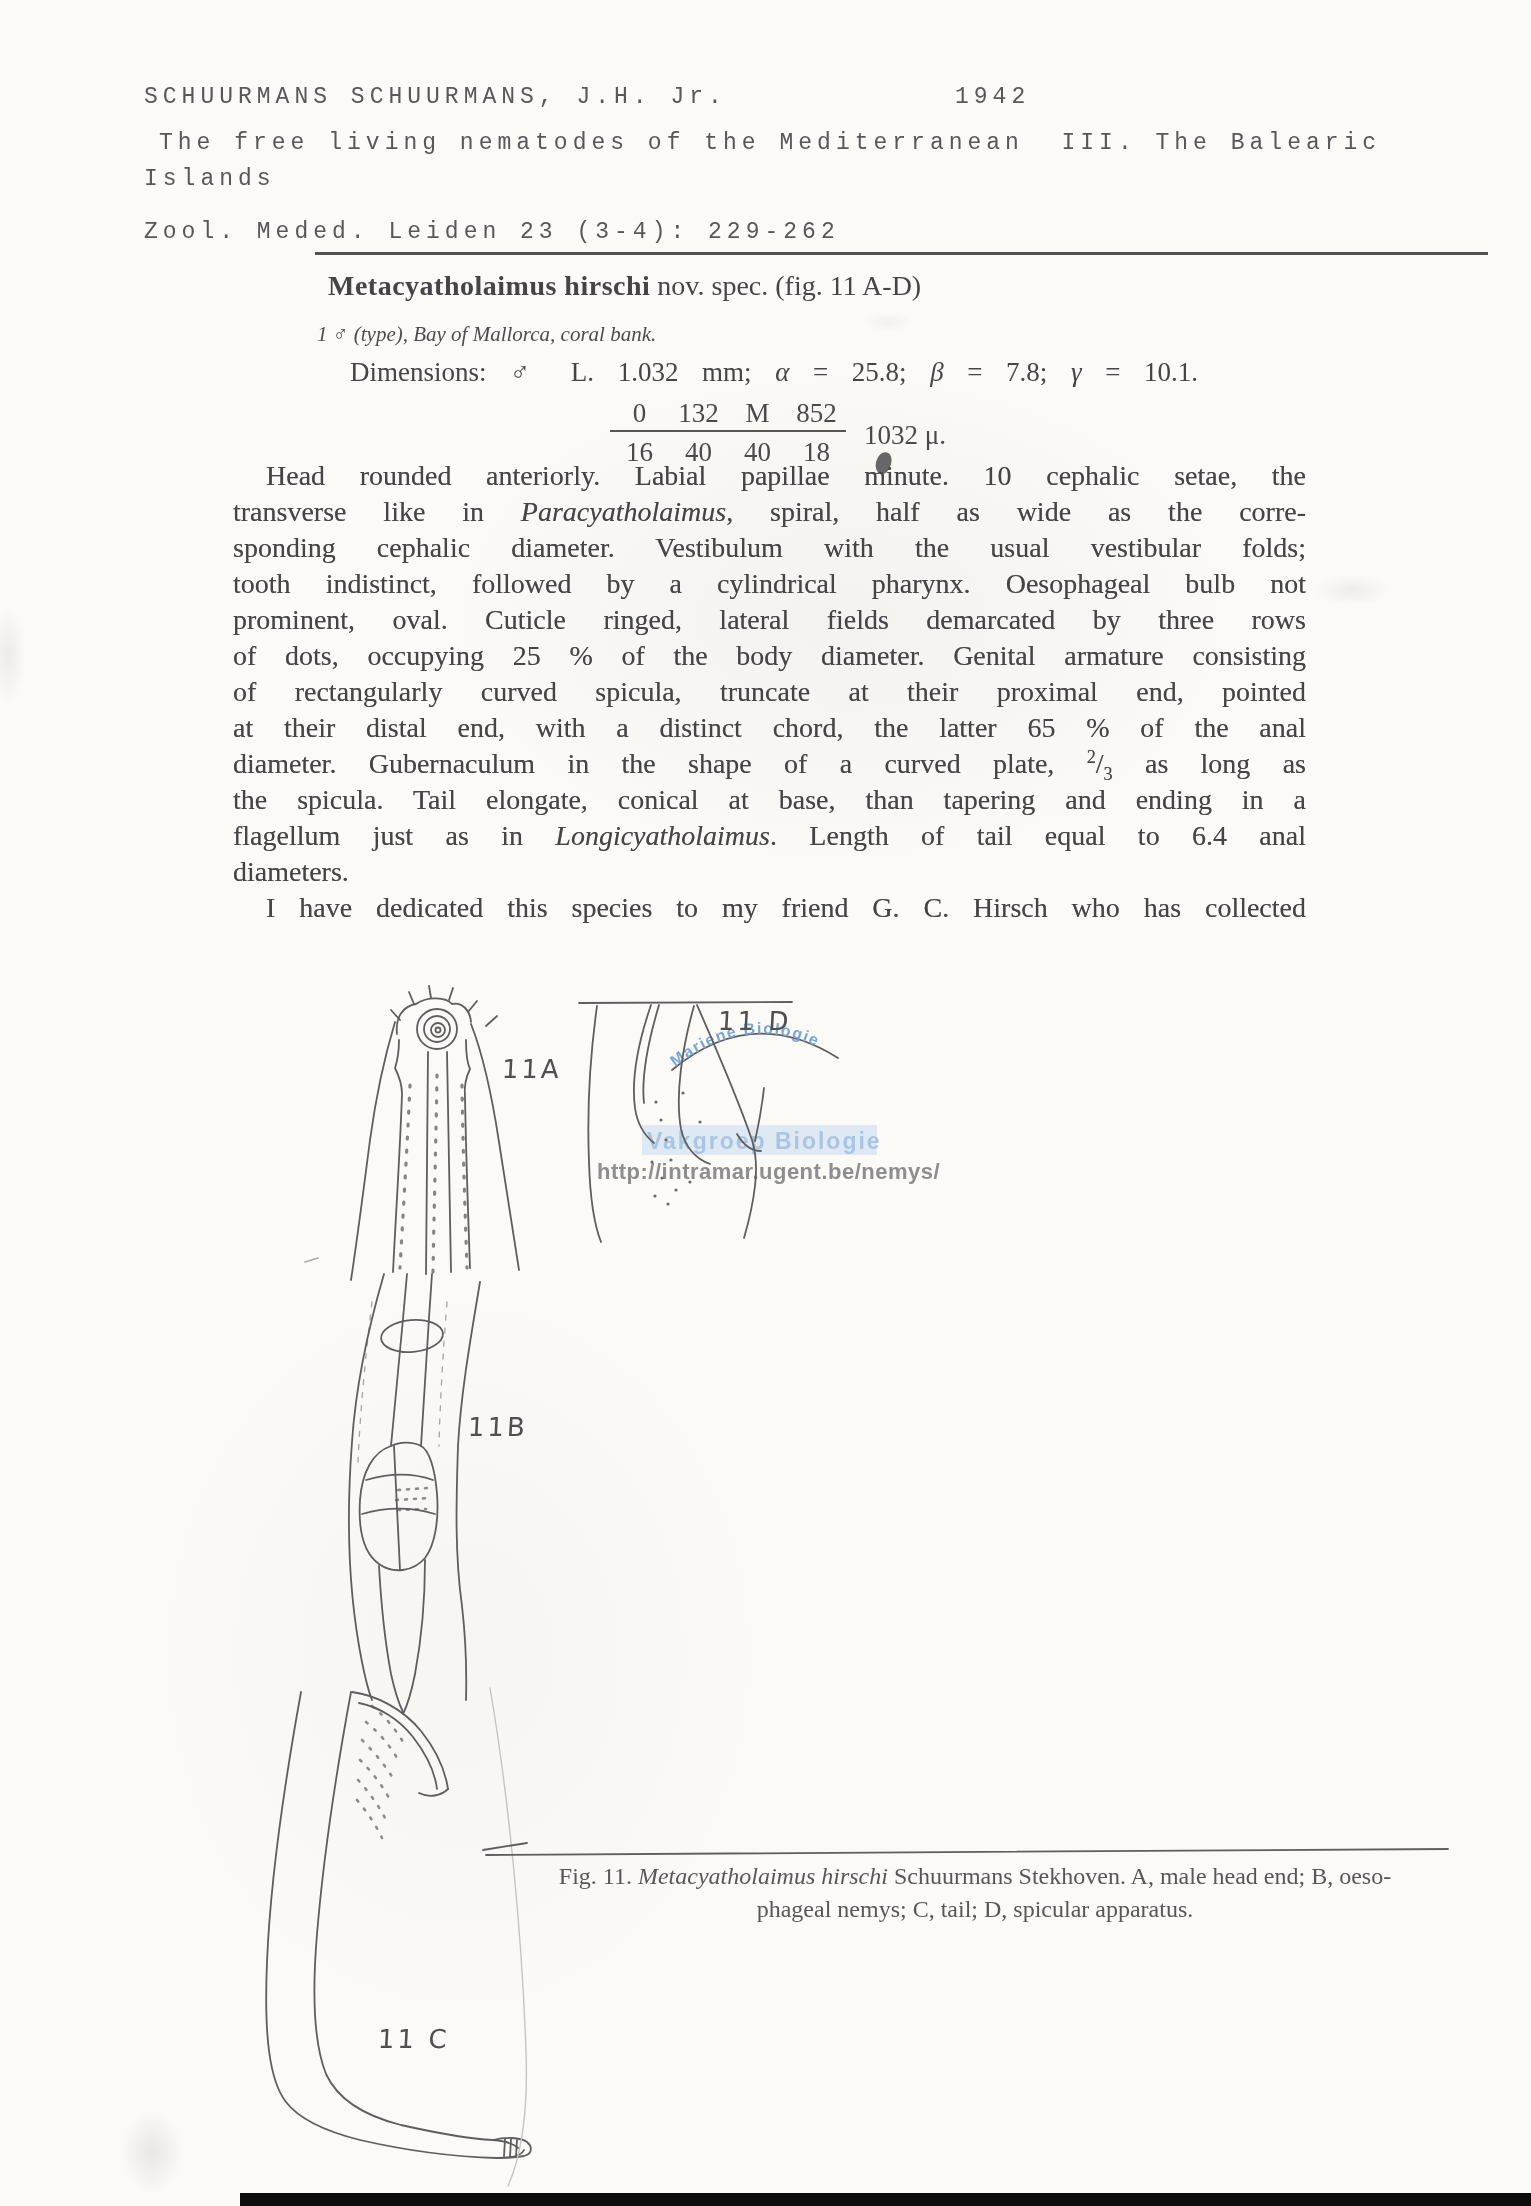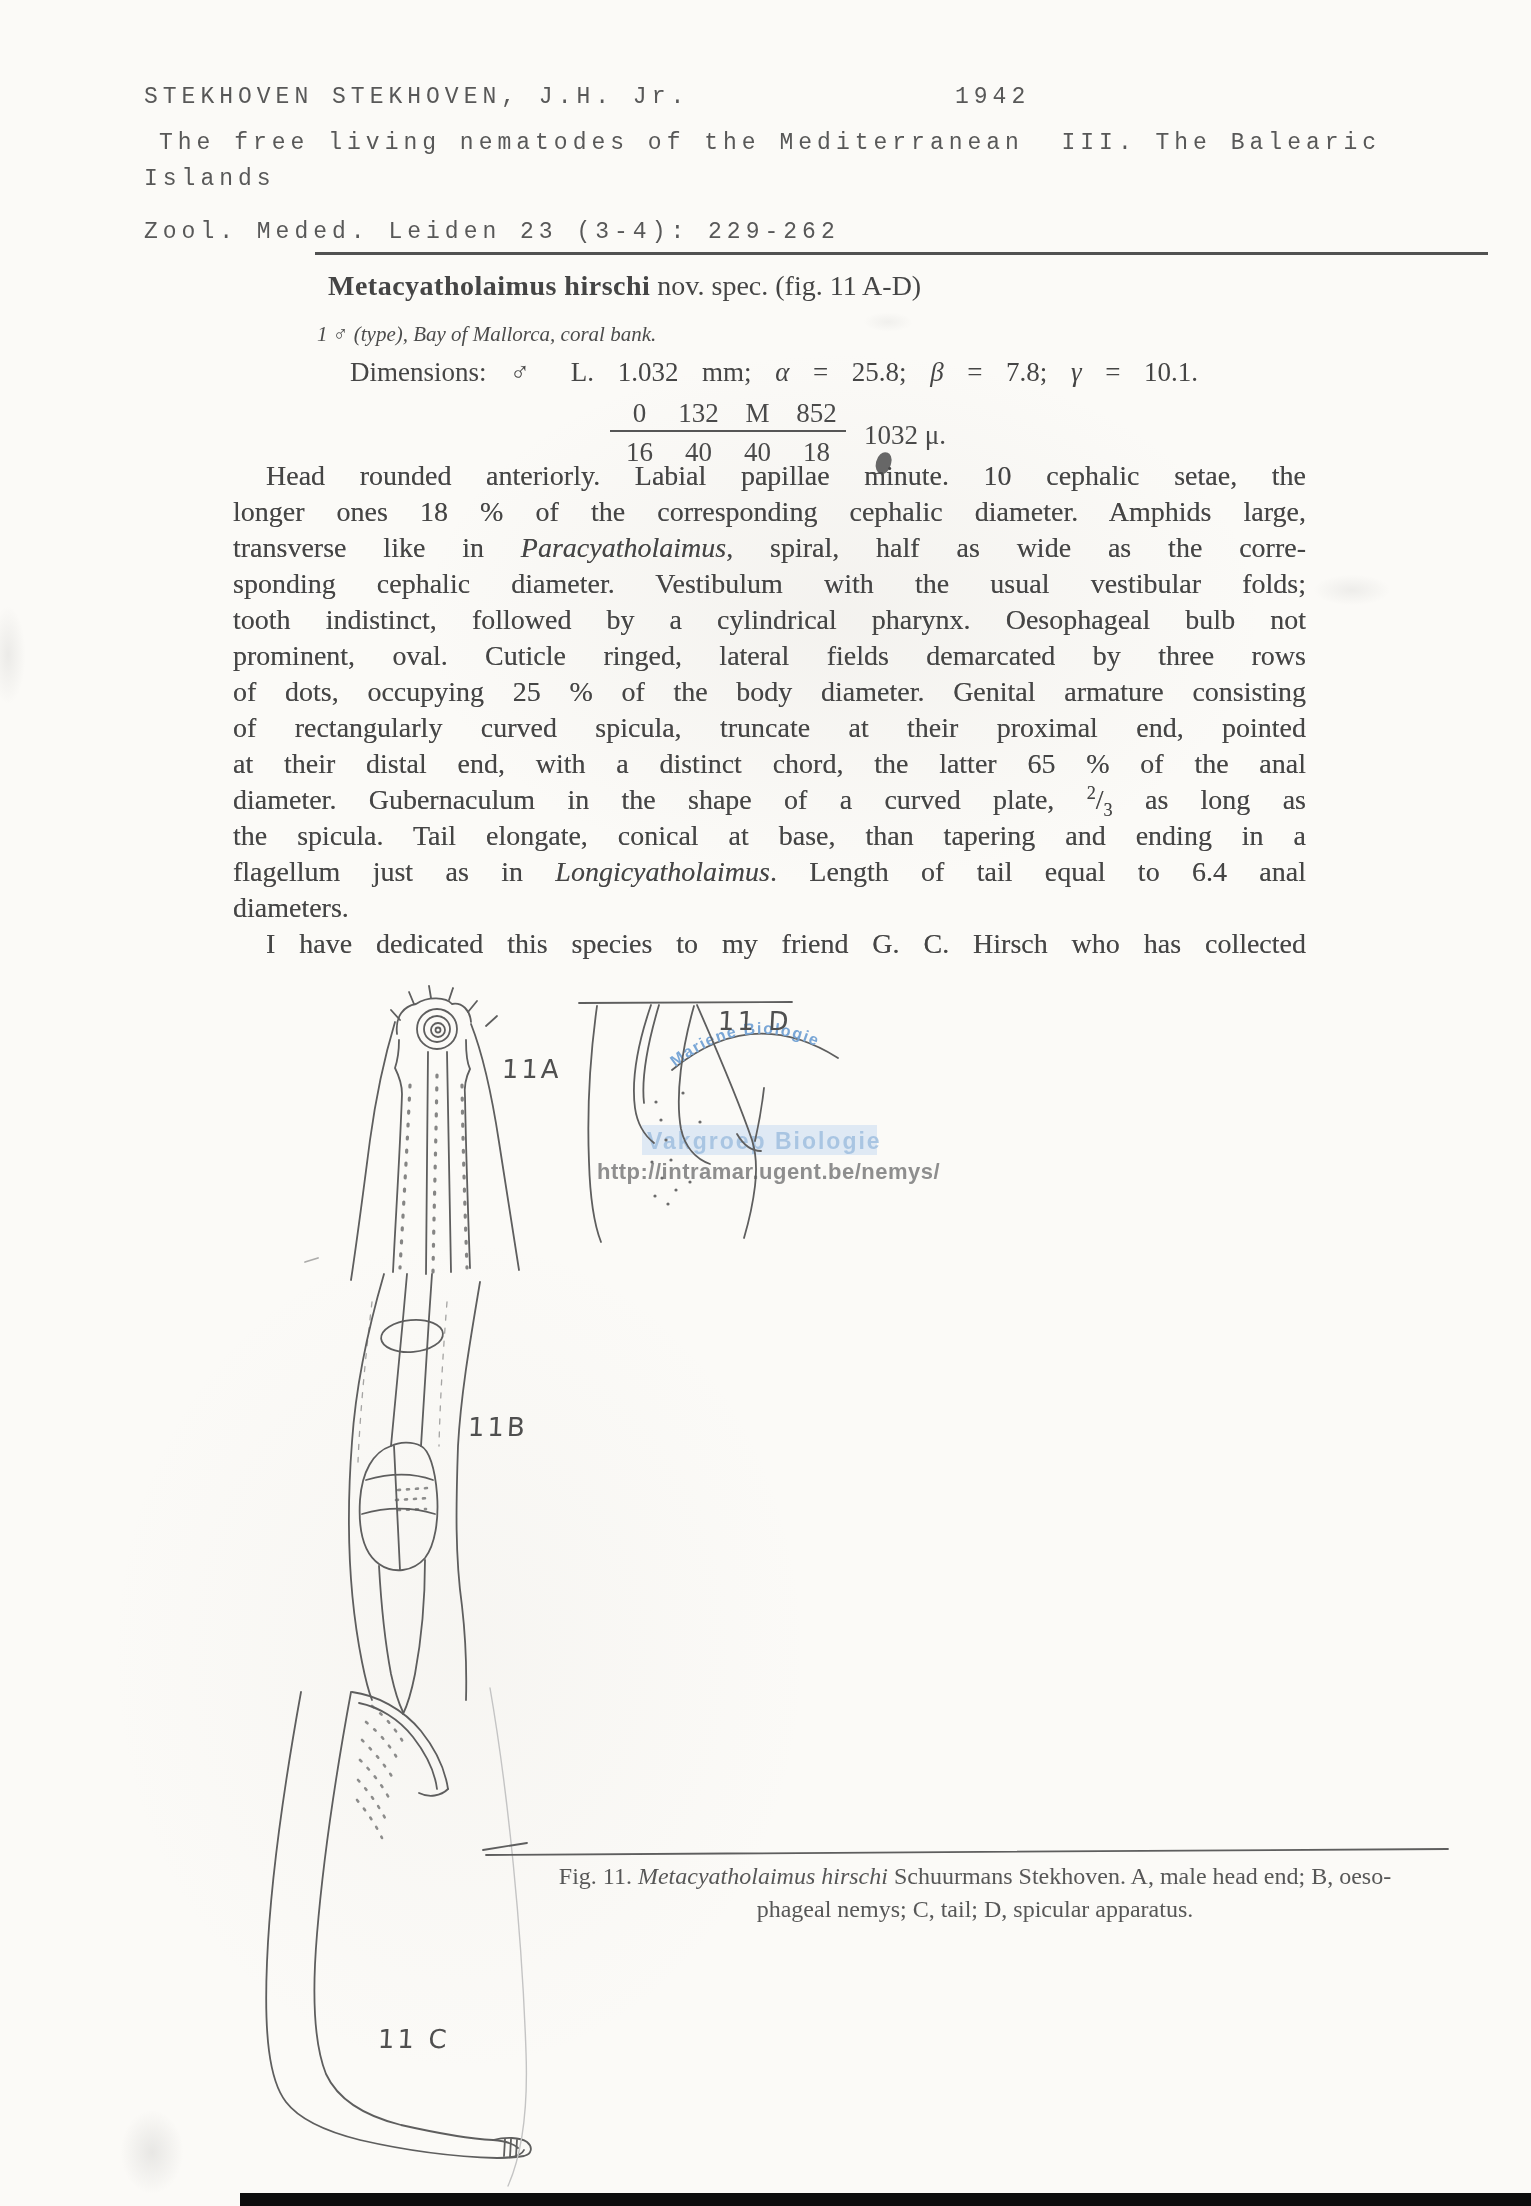--- a/index.html
+++ b/index.html
@@ -72,21 +72,21 @@
   .art .dk{fill:#6a6a6a;stroke:none;}
   .art .wmshape{stroke:none;}
 
   .bottom-bar{position:absolute;left:240px;top:2193px;width:1291px;height:13px;background:#0d0d0d;}
 </style>
 </head>
 <body>
 
 <div class="page">
 
-  <div class="typewriter" style="left:144px;top:84px;">STEKHOVEN STEKHOVEN, J.H. Jr.</div>
+  <div class="typewriter" style="left:144px;top:84px;">SCHUURMANS SCHUURMANS, J.H. Jr.</div>
   <div class="typewriter" style="left:955px;top:84px;">1942</div>
   <div class="typewriter" style="left:159px;top:130px;">The free living nematodes of the Mediterranean  III. The Balearic</div>
   <div class="typewriter" style="left:144px;top:166px;">Islands</div>
   <div class="typewriter" style="left:144px;top:219px;">Zool. Meded. Leiden 23 (3-4): 229-262</div>
   <div class="hrule"></div>
 
   <div class="heading">
       <div class="pline last"><span class="bd">Metacyatholaimus hirschi</span><span> nov. spec. (fig. 11 A-D)</span></div>
     </div>
   <div class="typeline">1 ♂ (type), Bay of Mallorca, coral bank.</div>
@@ -106,21 +106,20 @@
         <span class="fcell">40</span>
         <span class="fcell">40</span>
         <span class="fcell">18</span>
       </div>
     </div>
   <div class="ftotal">1032 μ.</div>
   <div class="blob"></div>
 
   <div class="bodytext">
       <div class="pline indent"><span>Head rounded anteriorly. Labial papillae minute. 10 cephalic setae, the</span></div>
-      <div class="pline"><span>longer ones 18 % of the corresponding cephalic diameter. Amphids large,</span></div>
       <div class="pline"><span>transverse like in </span><span class="it">Paracyatholaimus</span><span>, spiral, half as wide as the corre-</span></div>
       <div class="pline"><span>sponding cephalic diameter. Vestibulum with the usual vestibular folds;</span></div>
       <div class="pline"><span>tooth indistinct, followed by a cylindrical pharynx. Oesophageal bulb not</span></div>
       <div class="pline"><span>prominent, oval. Cuticle ringed, lateral fields demarcated by three rows</span></div>
       <div class="pline"><span>of dots, occupying 25 % of the body diameter. Genital armature consisting</span></div>
       <div class="pline"><span>of rectangularly curved spicula, truncate at their proximal end, pointed</span></div>
       <div class="pline"><span>at their distal end, with a distinct chord, the latter 65 % of the anal</span></div>
       <div class="pline"><span>diameter. Gubernaculum in the shape of a curved plate, </span><span class="sup">2</span><span>/</span><span class="sub">3</span><span> as long as</span></div>
       <div class="pline"><span>the spicula. Tail elongate, conical at base, than tapering and ending in a</span></div>
       <div class="pline"><span>flagellum just as in </span><span class="it">Longicyatholaimus</span><span>. Length of tail equal to 6.4 anal</span></div>

